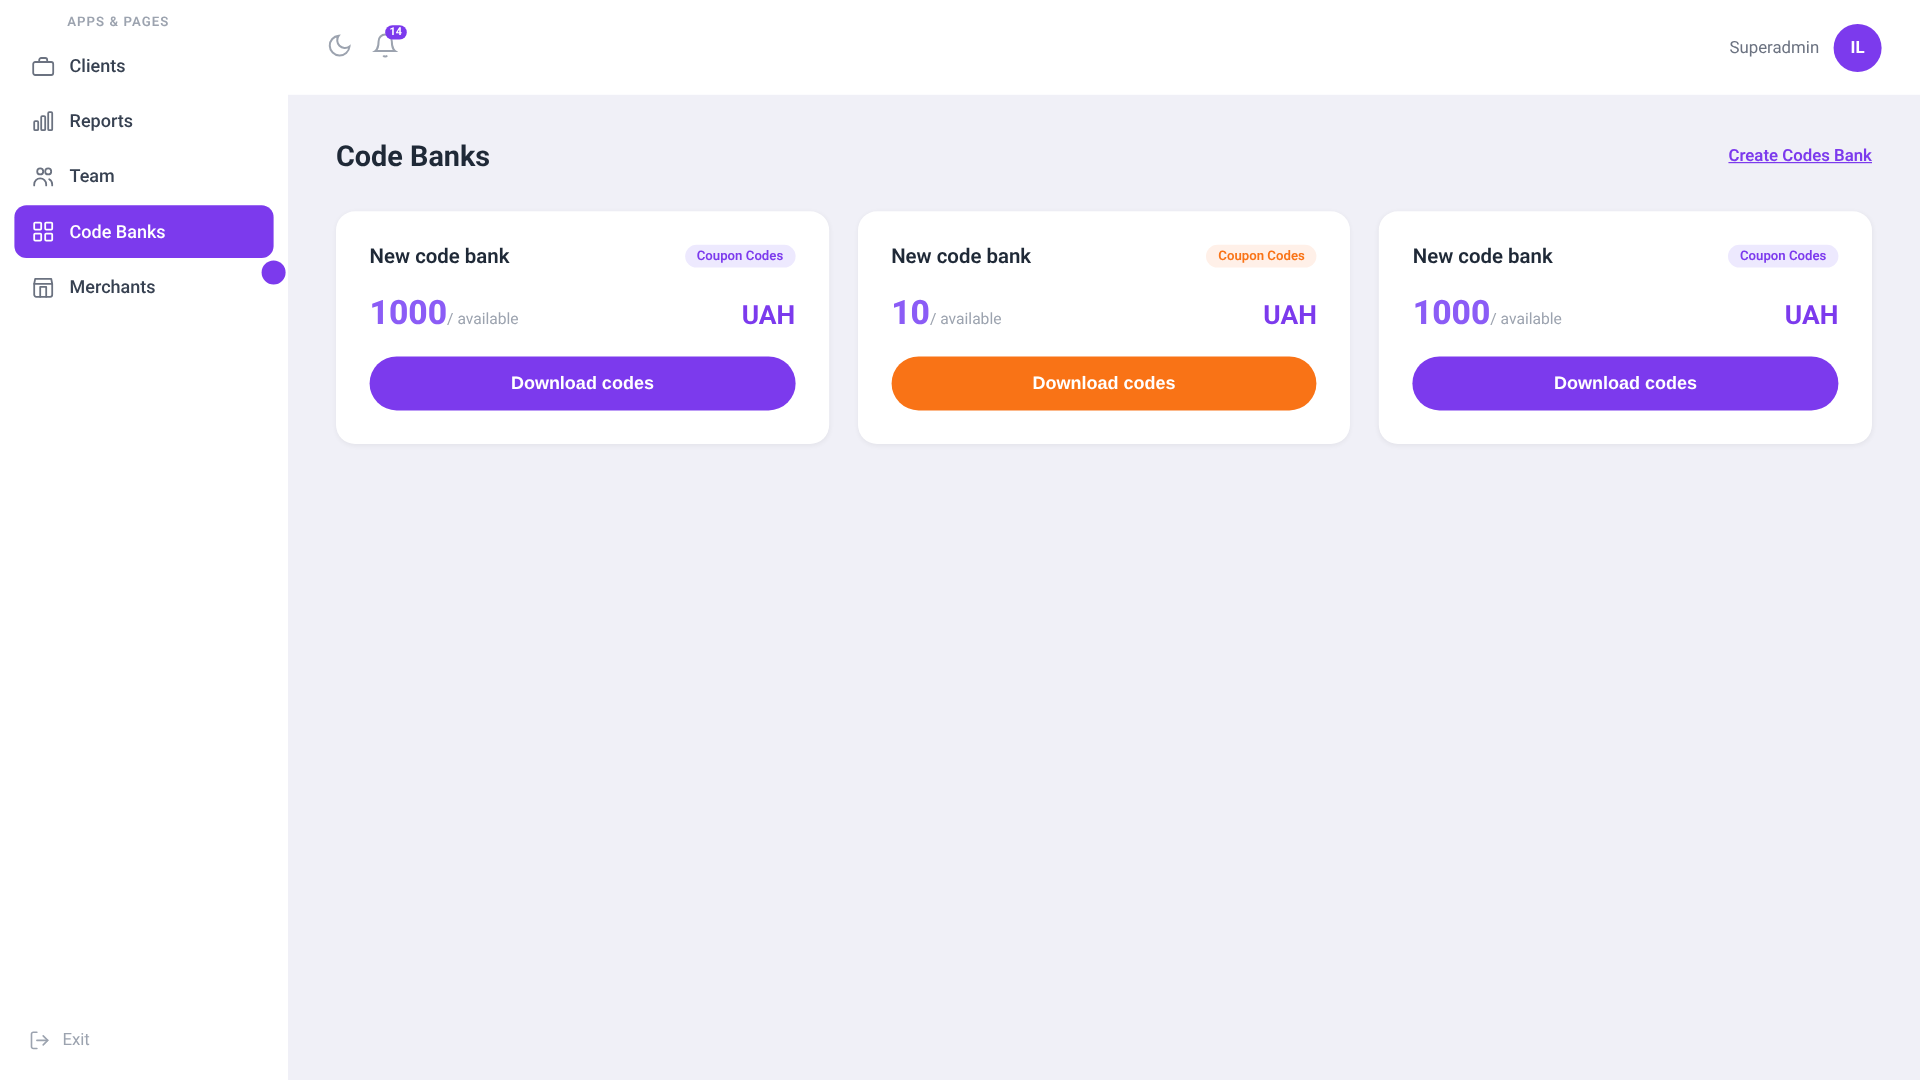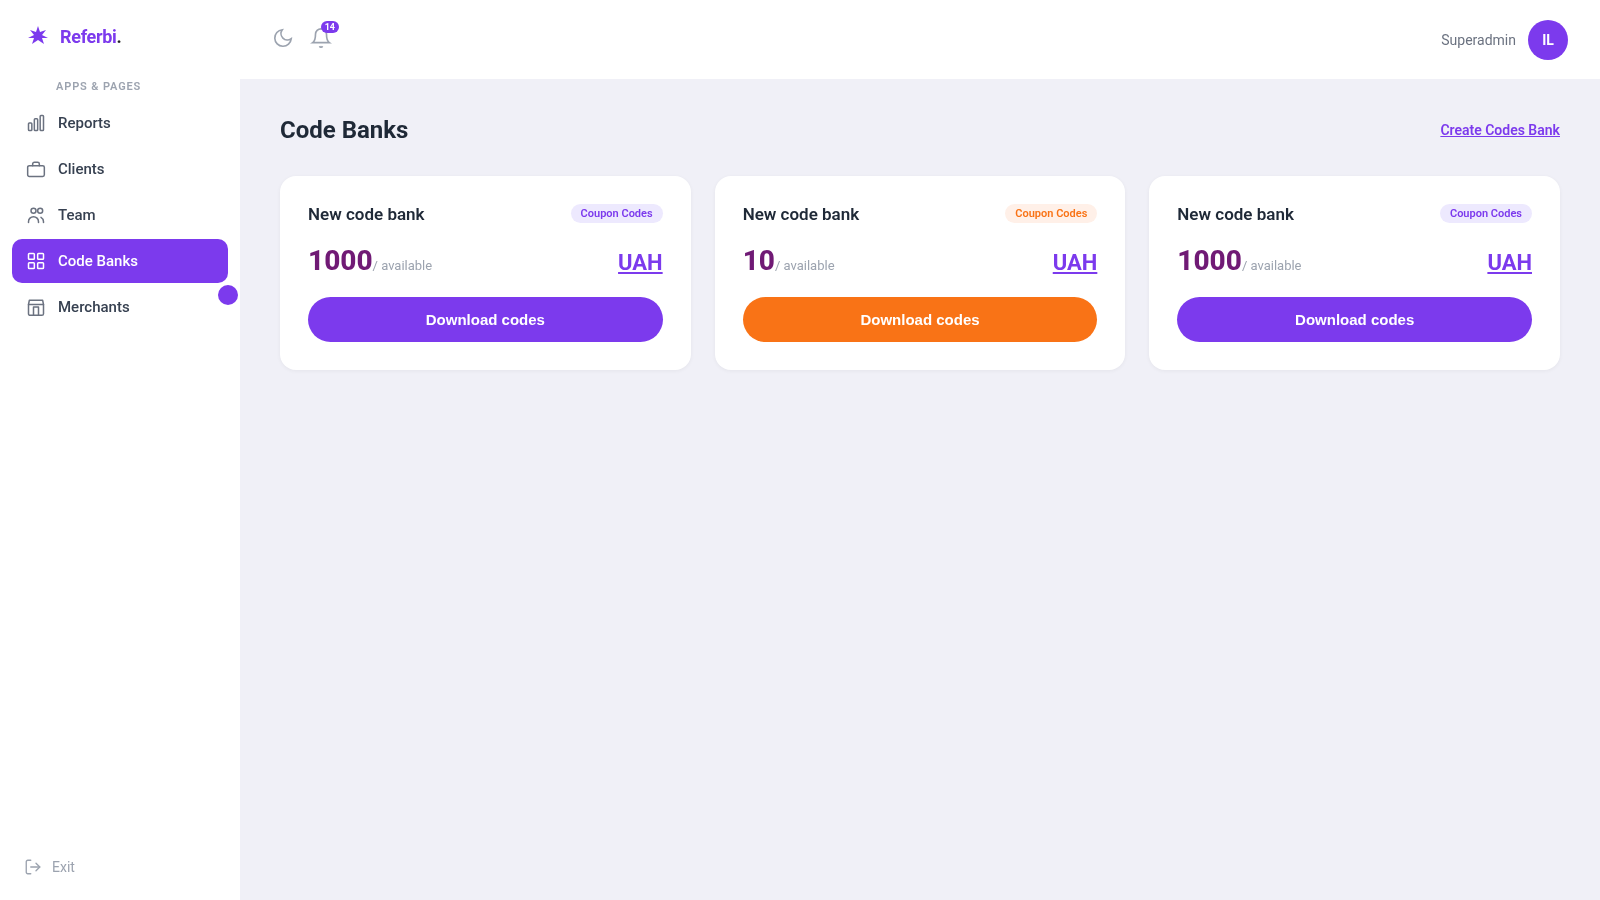--- a/index.html
+++ b/index.html
@@ -261,32 +261,31 @@
     }
 
     .card-stats {
       display: flex;
       align-items: baseline;
       justify-content: space-between;
     }
     .stat-count {
       font-size: 28px;
       font-weight: 800;
-      color: #701a75;
+      color: #8b5cf6;
     }
     .stat-label {
       font-size: 13px;
       color: #9ca3af;
       font-weight: 400;
     }
     .stat-currency {
       font-size: 22px;
       font-weight: 700;
       color: #7c3aed;
-      text-decoration: underline;
     }
 
     .download-btn {
       border: none;
       border-radius: 30px;
       padding: 14px 0;
       font-size: 15px;
       font-weight: 600;
       cursor: pointer;
       width: 100%;
@@ -311,56 +310,47 @@
       border-radius: 50%;
     }
     .nav-item-wrapper {
       position: relative;
     }
   </style>
 </head>
 <body>
 
 <aside class="sidebar">
-  <div class="sidebar-logo">
-
-    <svg class="logo-icon" viewBox="0 0 28 28">
-      <path d="M14 4 L16 10 L22 8 L18 13 L24 16 L18 16 L20 22 L14 18 L8 22 L10 16 L4 16 L10 13 L6 8 L12 10 Z" fill="#7c3aed"></path>
-    </svg>
-    <span class="logo-text">
-      <span>Referbi</span>.
-    </span>
-  </div>
 
   <div class="sidebar-section-label">APPS &amp; PAGES</div>
 
   <nav class="sidebar-nav">
+
+    <div class="nav-item-wrapper">
+      <div class="nav-item">
+        <span class="nav-icon">
+          <svg viewBox="0 0 24 24">
+              <rect x="2" y="8" width="20" height="13" rx="2"></rect>
+              <path d="M8 8V6a2 2 0 012-2h4a2 2 0 012 2v2"></path>
+            </svg>
+        </span>
+        <span>Clients</span>
+      </div>
+    </div>
 
     <div class="nav-item-wrapper">
       <div class="nav-item">
         <span class="nav-icon">
           <svg viewBox="0 0 24 24">
               <rect x="3" y="12" width="4" height="9" rx="1"></rect>
               <rect x="10" y="7" width="4" height="14" rx="1"></rect>
               <rect x="17" y="3" width="4" height="18" rx="1"></rect>
             </svg>
         </span>
         <span>Reports</span>
-      </div>
-    </div>
-
-    <div class="nav-item-wrapper">
-      <div class="nav-item">
-        <span class="nav-icon">
-          <svg viewBox="0 0 24 24">
-              <rect x="2" y="8" width="20" height="13" rx="2"></rect>
-              <path d="M8 8V6a2 2 0 012-2h4a2 2 0 012 2v2"></path>
-            </svg>
-        </span>
-        <span>Clients</span>
       </div>
     </div>
 
     <div class="nav-item-wrapper">
       <div class="nav-item">
         <span class="nav-icon">
           <svg viewBox="0 0 24 24">
               <circle cx="9" cy="7" r="3"></circle>
               <path d="M3 21v-1a6 6 0 016-6h0a6 6 0 016 6v1"></path>
               <circle cx="17" cy="7" r="3"></circle>

